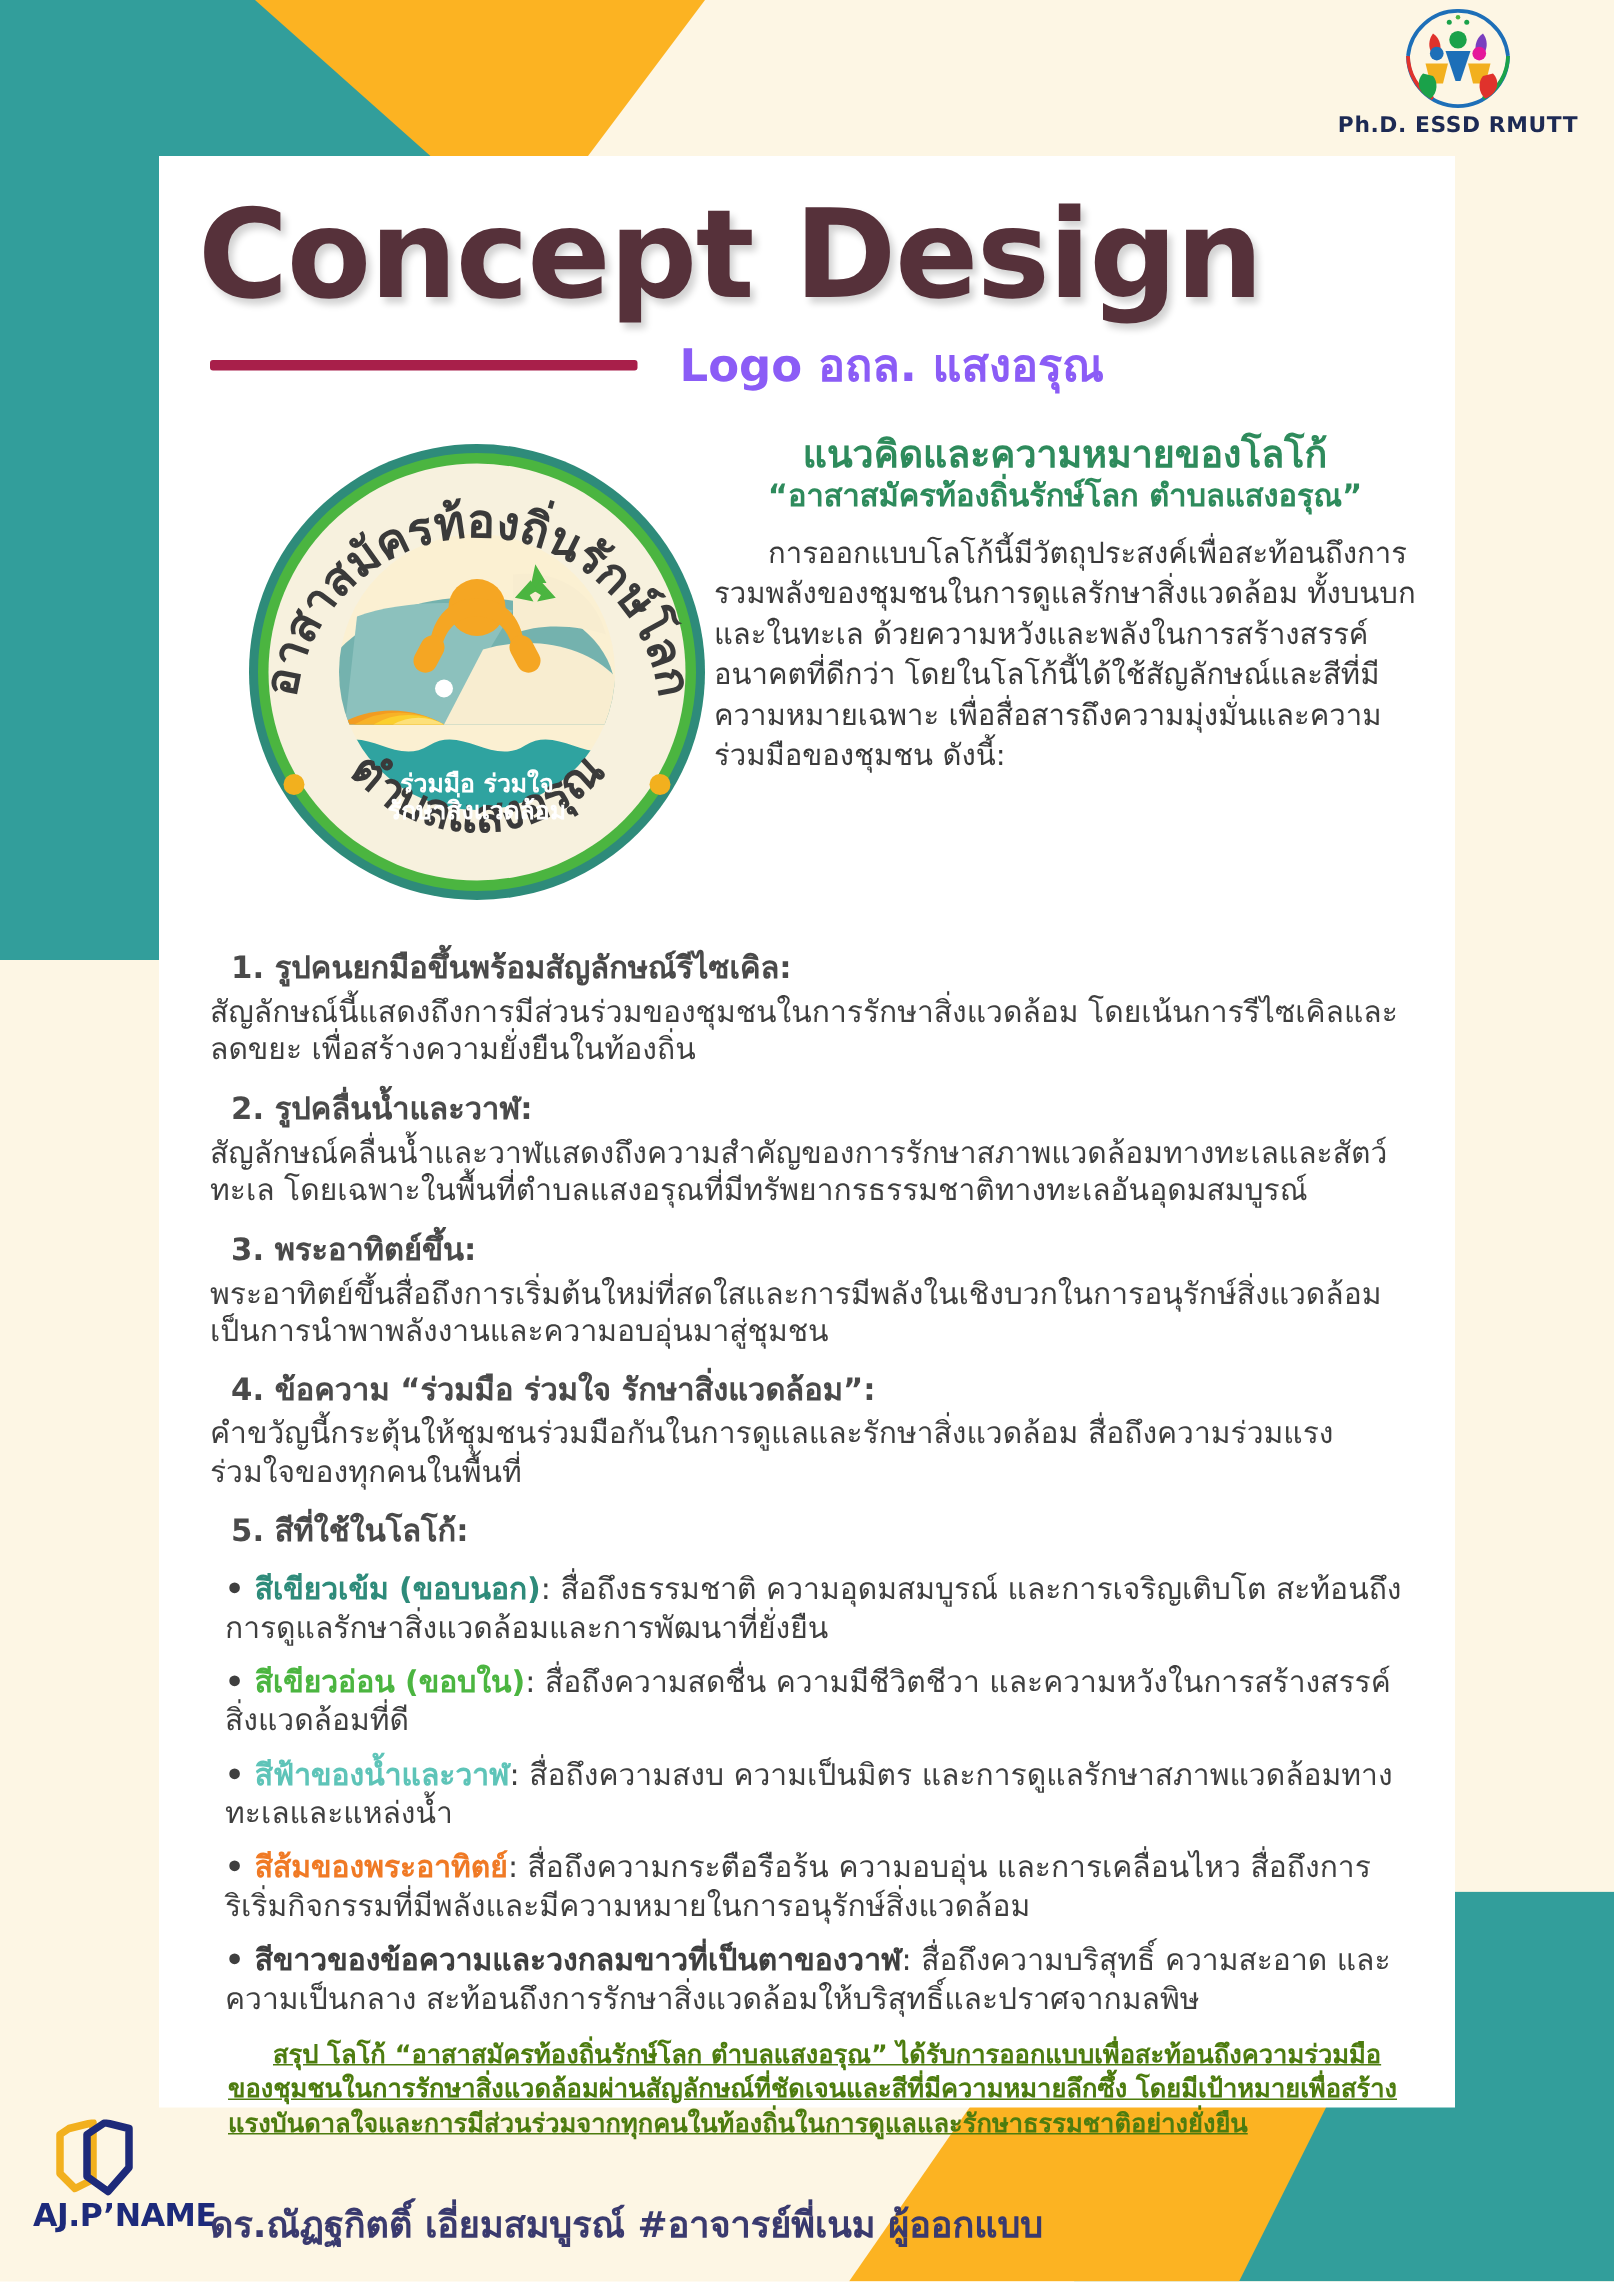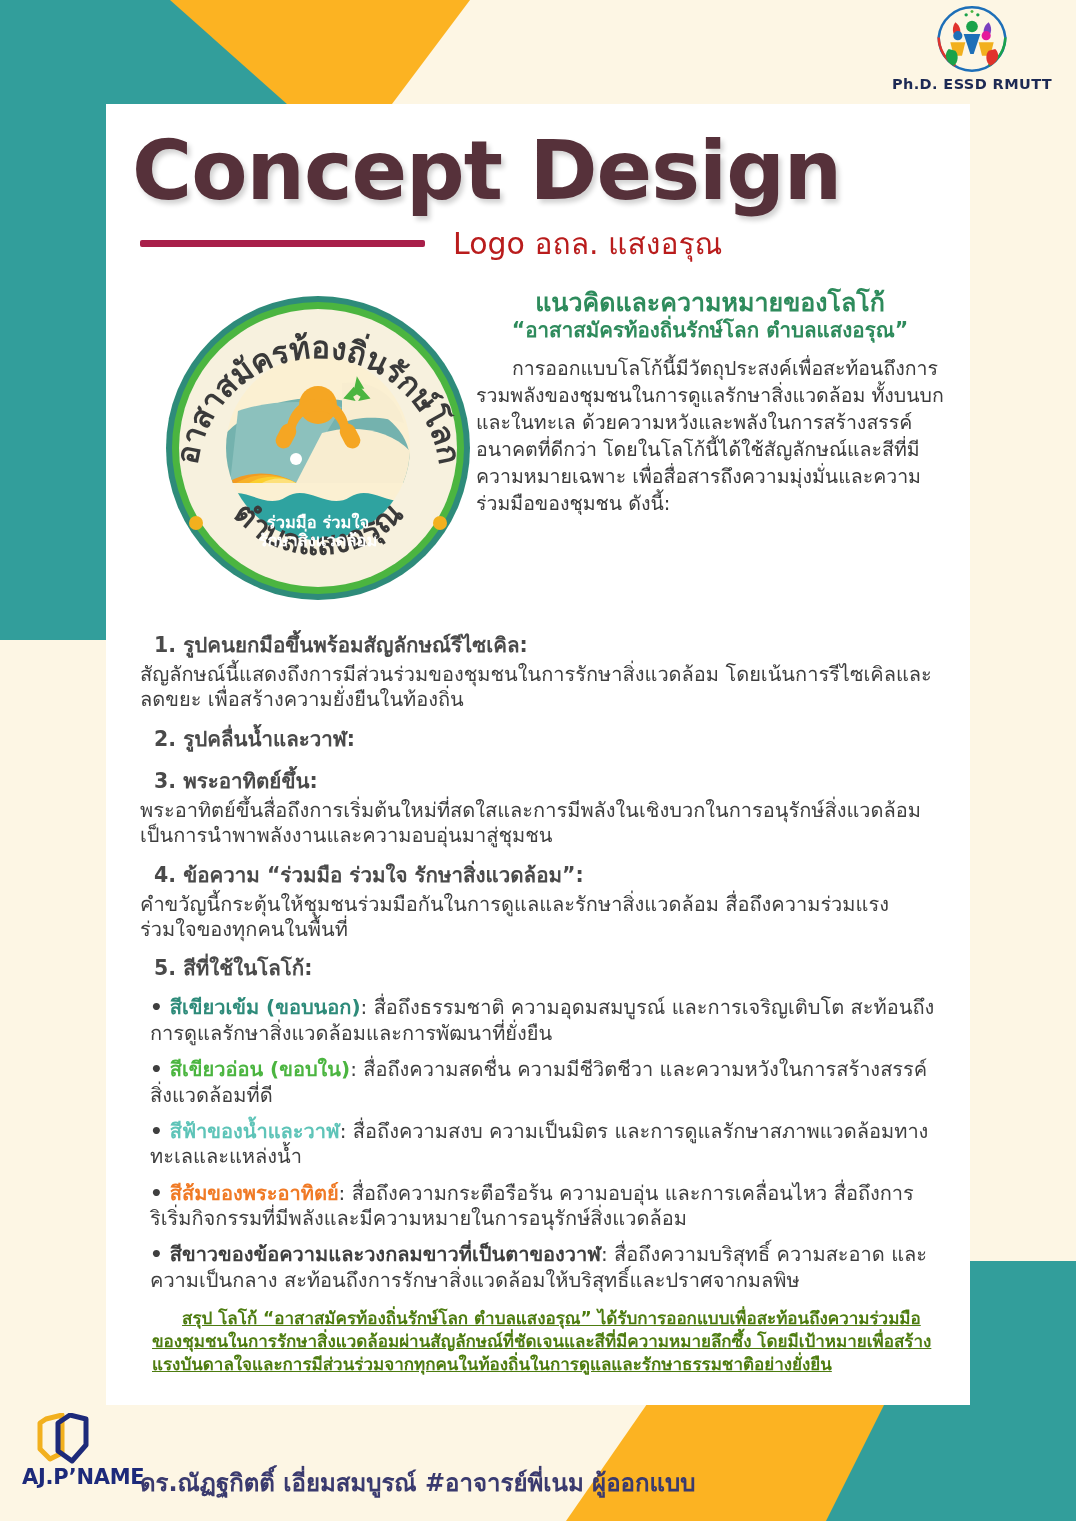--- a/index.html
+++ b/index.html
@@ -58,21 +58,21 @@
     font-size:82px; font-weight:bold; color:#56313a;
     letter-spacing:-1px; line-height:1;
     margin:26px 0 0 26px;
     text-shadow:3px 4px 5px rgba(0,0,0,.18);
   }
   .rule-row { display:flex; align-items:center; margin-top:8px; }
   .rule {
     width:285px; height:7px; background:#a81f4a; margin-left:34px; border-radius:2px;
   }
   .subtitle {
-    font-size:30px; font-weight:normal; color:#b91c1c; margin-left:28px;
+    font-size:30px; font-weight:bold; color:#8b5cf6; margin-left:28px;
     white-space:nowrap;
   }
 
   
   .hero { display:flex; margin-top:8px; }
   .logo-wrap { width:370px; flex:0 0 370px; padding-left:40px; padding-top:8px; }
   .intro-col { flex:1; padding-right:26px; padding-top:14px; }
 
   .head-green {
     font-size:25px; font-weight:bold; color:#2e8b5c;
@@ -247,20 +247,21 @@
     </div>
   </div>
 
   <div class="body-list">
     <div>
       <div class="item-head">1. รูปคนยกมือขึ้นพร้อมสัญลักษณ์รีไซเคิล:</div>
       <div class="item-body">สัญลักษณ์นี้แสดงถึงการมีส่วนร่วมของชุมชนในการรักษาสิ่งแวดล้อม โดยเน้นการรีไซเคิลและลดขยะ เพื่อสร้างความยั่งยืนในท้องถิ่น</div>
     </div>
     <div>
       <div class="item-head">2. รูปคลื่นน้ำและวาฬ:</div>
+      <div class="item-body">สัญลักษณ์คลื่นน้ำและวาฬแสดงถึงความสำคัญของการรักษาสภาพแวดล้อมทางทะเลและสัตว์ทะเล โดยเฉพาะในพื้นที่ตำบลแสงอรุณที่มีทรัพยากรธรรมชาติทางทะเลอันอุดมสมบูรณ์</div>
     </div>
     <div>
       <div class="item-head">3. พระอาทิตย์ขึ้น:</div>
       <div class="item-body">พระอาทิตย์ขึ้นสื่อถึงการเริ่มต้นใหม่ที่สดใสและการมีพลังในเชิงบวกในการอนุรักษ์สิ่งแวดล้อม เป็นการนำพาพลังงานและความอบอุ่นมาสู่ชุมชน</div>
     </div>
     <div>
       <div class="item-head">4. ข้อความ “ร่วมมือ ร่วมใจ รักษาสิ่งแวดล้อม”:</div>
       <div class="item-body">คำขวัญนี้กระตุ้นให้ชุมชนร่วมมือกันในการดูแลและรักษาสิ่งแวดล้อม สื่อถึงความร่วมแรงร่วมใจของทุกคนในพื้นที่</div>
     </div>
     <div>

